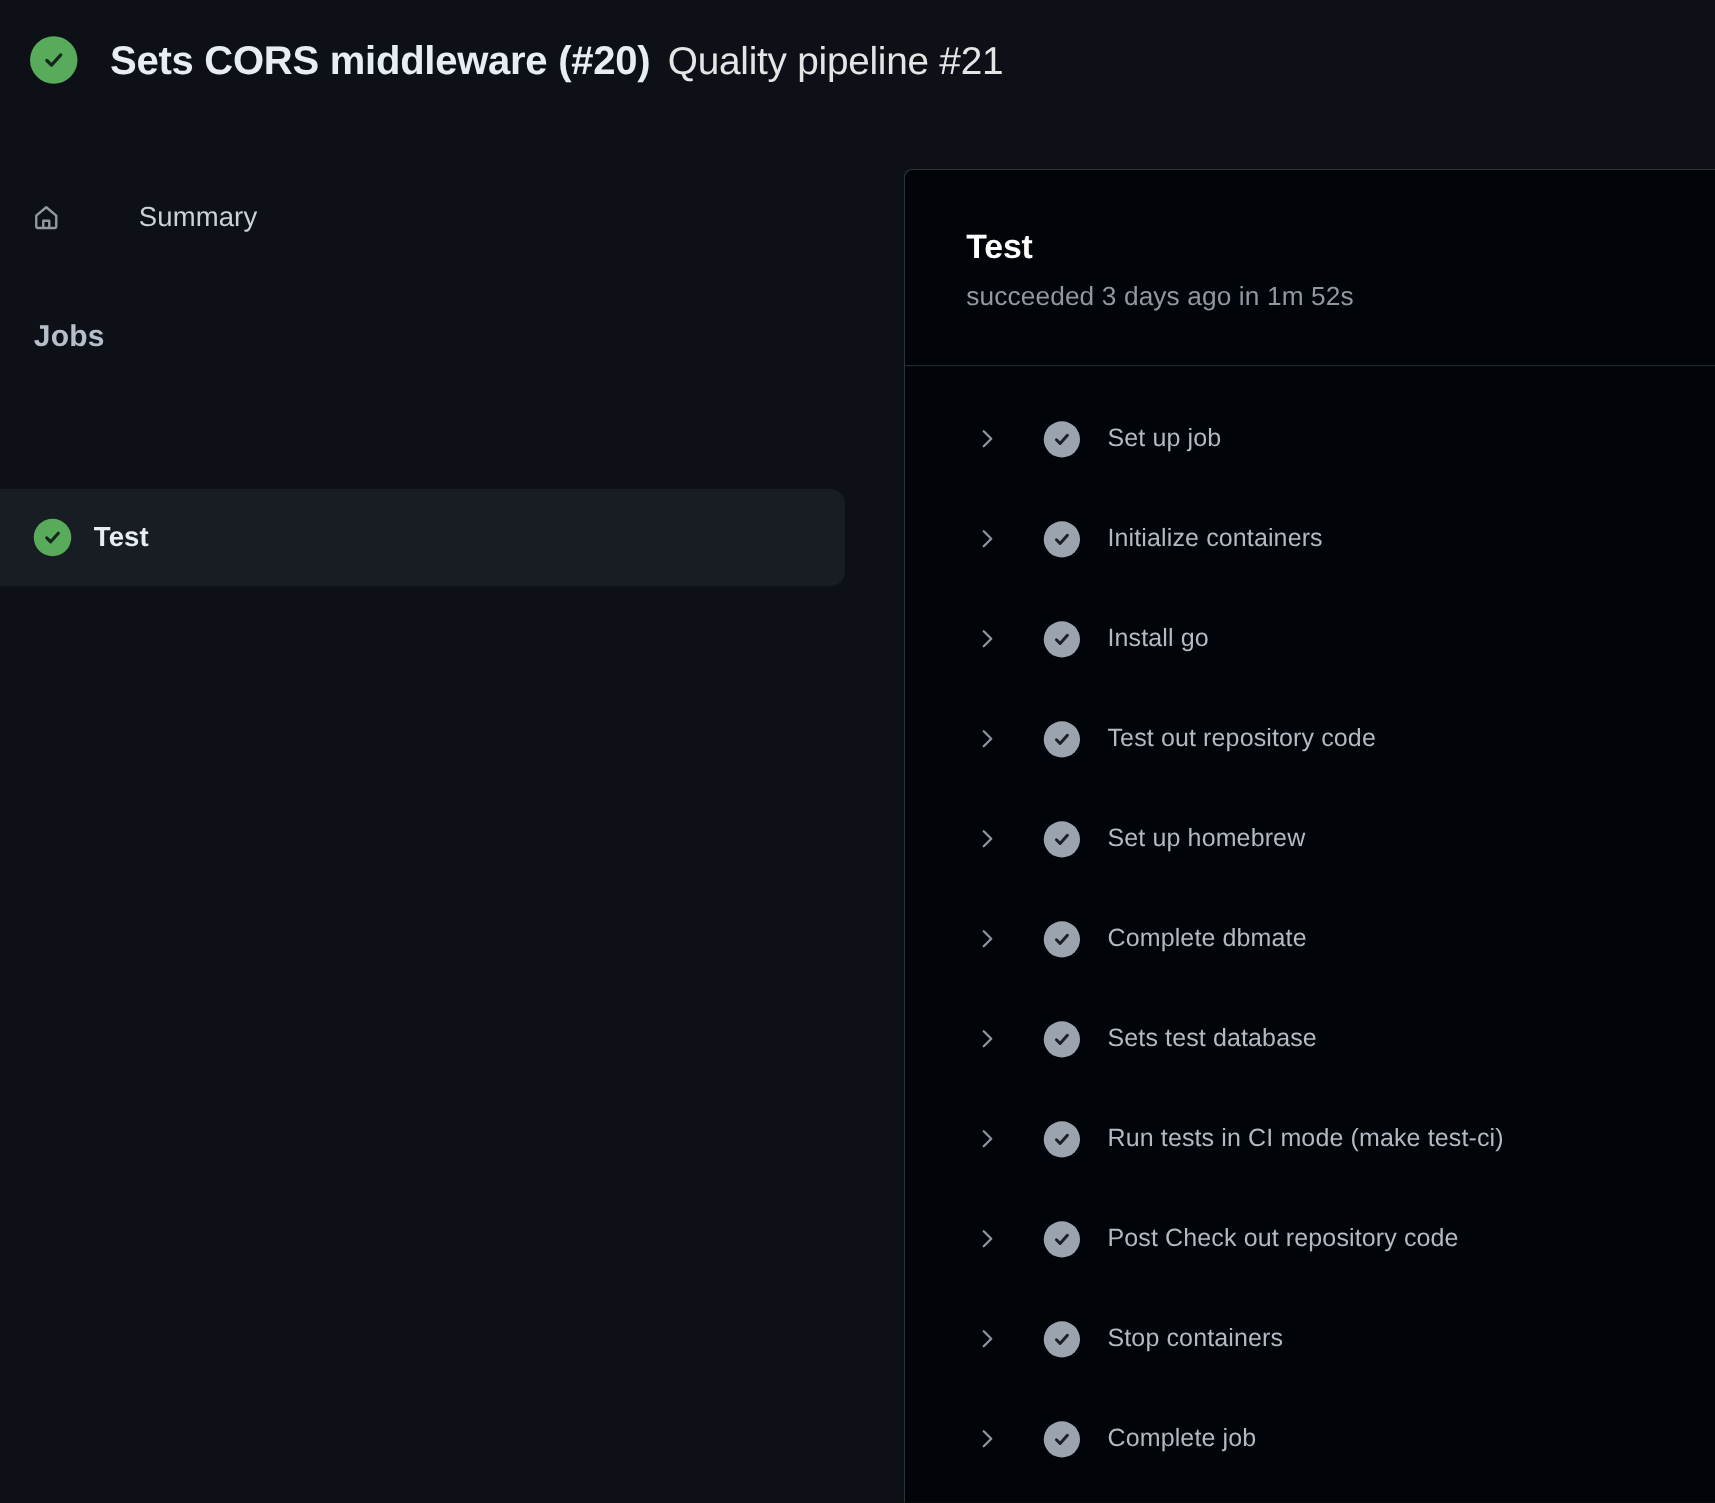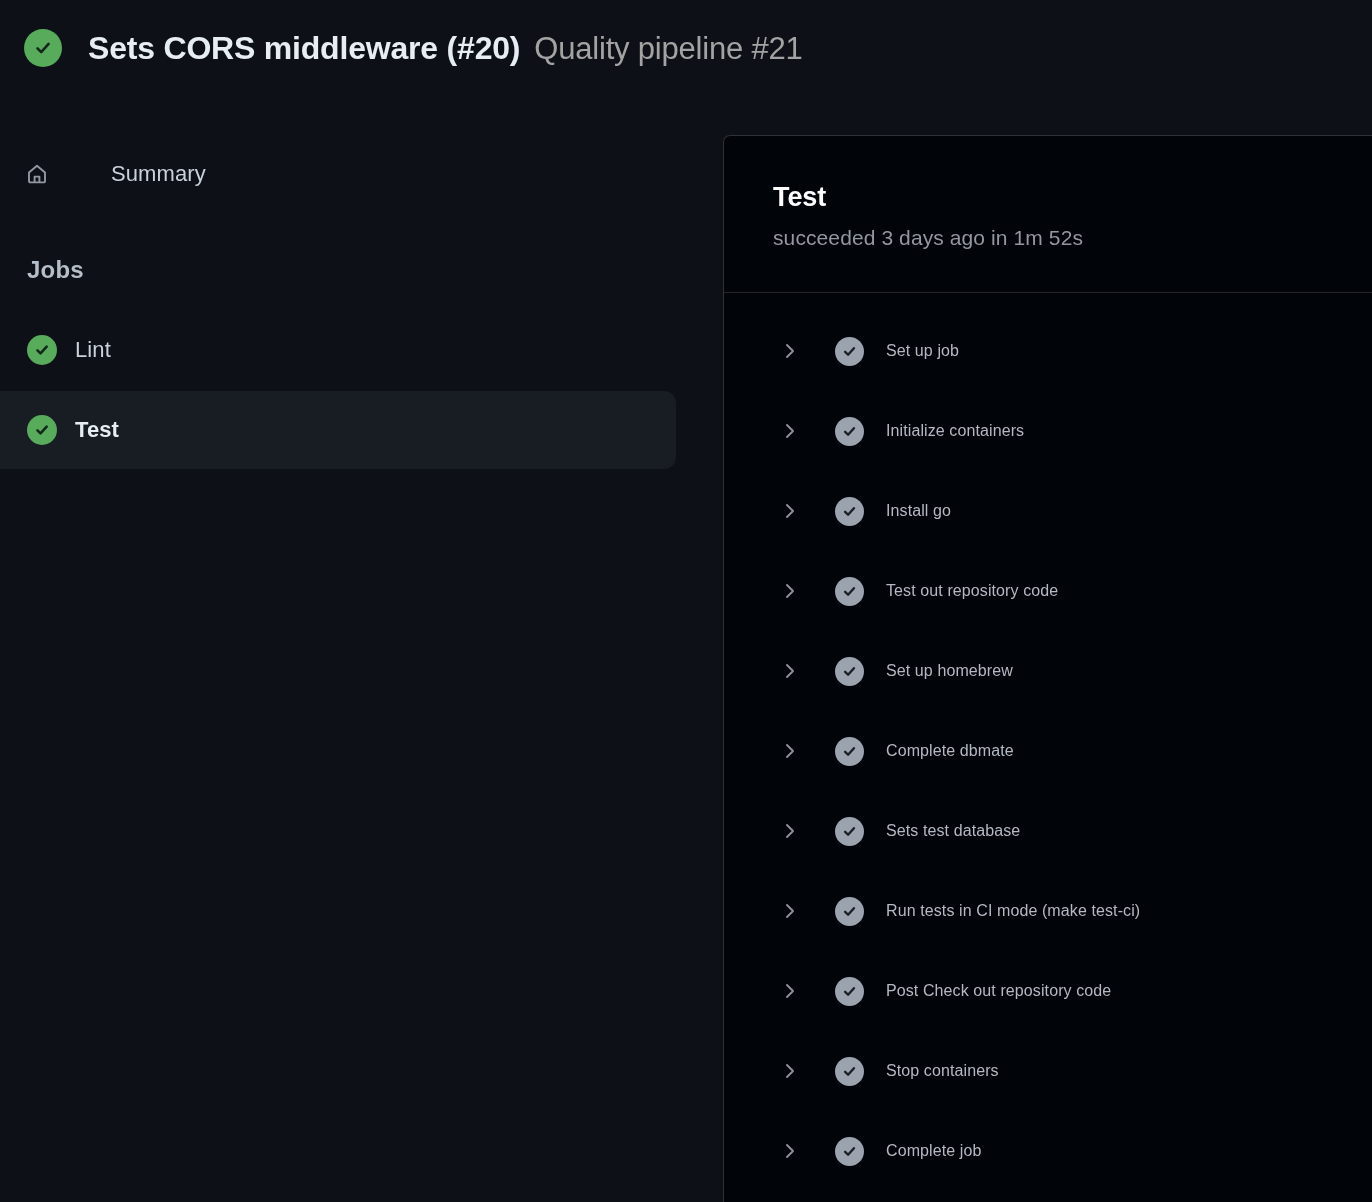--- a/index.html
+++ b/index.html
@@ -58,21 +58,21 @@
   .header-title {
     font-size: 32px;
     font-weight: bold;
     color: #e6edf3;
     letter-spacing: -0.2px;
   }
 
   .header-subtitle {
     font-size: 31px;
     font-weight: normal;
-    color: #a3a3a3;
+    color: #e5e5e5;
     margin-left: 14px;
     letter-spacing: -0.2px;
   }
 
   
   .sidebar {
     position: absolute;
     left: 0;
     top: 128px;
     width: 700px;
@@ -218,21 +218,21 @@
     flex: 0 0 29px;
     margin-left: 35px;
     border-radius: 50%;
     background: #9ba3ae;
     display: flex;
     align-items: center;
     justify-content: center;
   }
 
   .step-label {
-    font-size: 16px;
+    font-size: 20px;
     color: #b3bac3;
     margin-left: 22px;
     white-space: nowrap;
     letter-spacing: 0.1px;
   }
 </style>
 </head>
 <body>
 
 <div class="app">
@@ -256,28 +256,20 @@
         <svg width="24" height="24" viewBox="0 0 24 24" aria-hidden="true">
           <path d="M4 10.5 L12 3.8 L20 10.5 L20 19.2 A1.2 1.2 0 0 1 18.8 20.4 L5.2 20.4 A1.2 1.2 0 0 1 4 19.2 Z" fill="none" stroke="#9198a1" stroke-width="1.9" stroke-linejoin="round"></path>
           <path d="M9.6 20.4 L9.6 14.6 L14.4 14.6 L14.4 20.4" fill="none" stroke="#9198a1" stroke-width="1.9" stroke-linejoin="round"></path>
         </svg>
       </span>
       <span class="summary-label">Summary</span>
     </div>
 
     <div class="jobs-heading">Jobs</div>
 
-    <div class="job-row" style="top:183px;">
-      <span class="job-check">
-        <svg width="20" height="20" viewBox="0 0 24 24" aria-hidden="true">
-          <path d="M6.5 12.4 L10.2 16.1 L17.6 7.9" fill="none" stroke="#14261a" stroke-width="3" stroke-linecap="round" stroke-linejoin="round"></path>
-        </svg>
-      </span>
-      <span class="job-label">Lint</span>
-    </div>
 
     <div class="job-row selected" style="top:263px;">
       <span class="job-check">
         <svg width="20" height="20" viewBox="0 0 24 24" aria-hidden="true">
           <path d="M6.5 12.4 L10.2 16.1 L17.6 7.9" fill="none" stroke="#14261a" stroke-width="3" stroke-linecap="round" stroke-linejoin="round"></path>
         </svg>
       </span>
       <span class="job-label">Test</span>
     </div>
 

